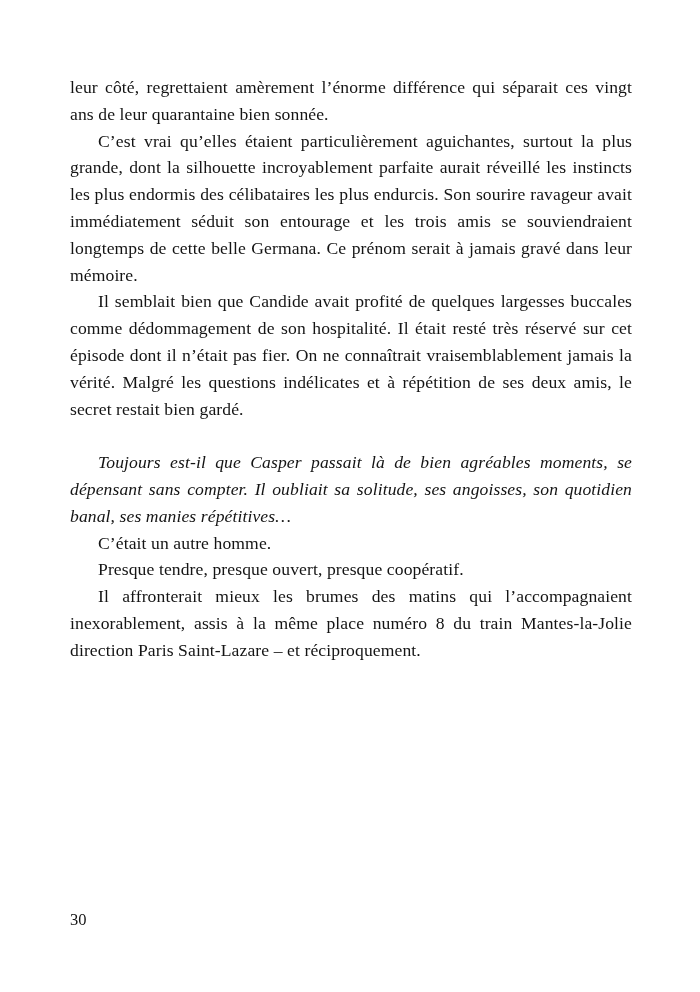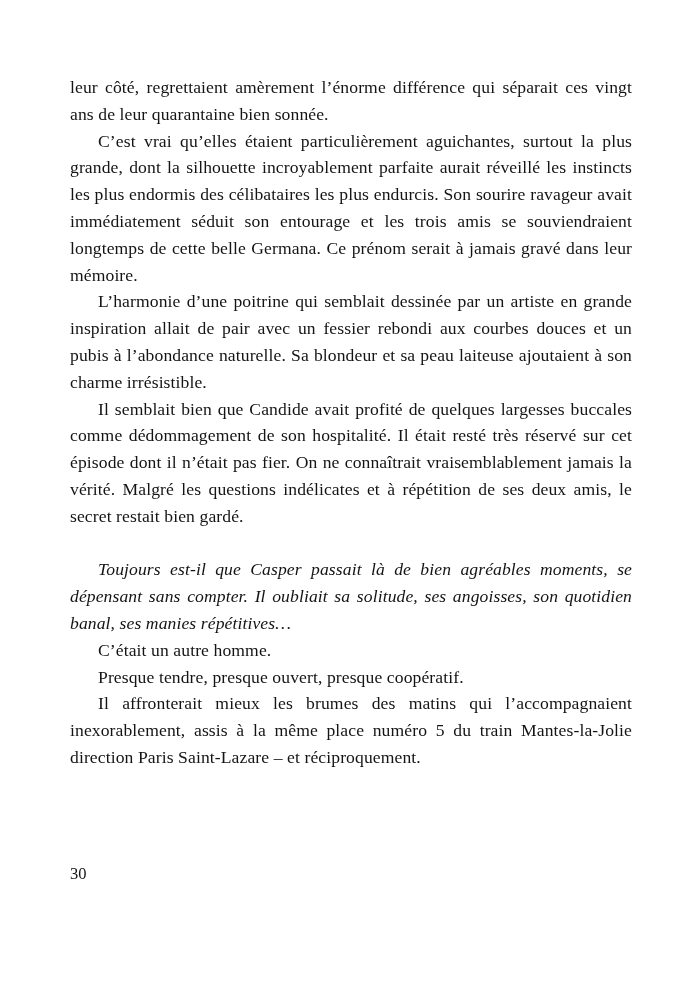--- a/index.html
+++ b/index.html
@@ -36,33 +36,32 @@
   .text-block p.indent {
     text-indent: 28px;
   }
   .text-block p.space-before {
     margin-top: 26.8px;
     font-style: italic;
   }
   .page-number {
     position: absolute;
     left: 70px;
-    top: 864px;
+    top: 910px;
     font-size: 16.5px;
     line-height: 20px;
   }
 </style>
 </head>
 <body>
 
 <div class="book-page">
   <div class="text-block" id="text-block">
       <p>leur côté, regrettaient amèrement l’énorme différence qui séparait ces vingt ans de leur quarantaine bien sonnée.</p>
       <p class="indent">C’est vrai qu’elles étaient particulièrement aguichantes, surtout la plus grande, dont la silhouette incroyablement parfaite aurait réveillé les instincts les plus endormis des célibataires les plus endurcis. Son sourire ravageur avait immédiatement séduit son entourage et les trois amis se souviendraient longtemps de cette belle Germana. Ce prénom serait à jamais gravé dans leur mémoire.</p>
-      <p class="indent">L’harmonie d’une poitrine qui semblait dessinée par un artiste en grande inspiration allait de pair avec un fessier rebondi aux courbes douces et un pubis à l’abondance naturelle. Sa blondeur et sa peau laiteuse ajoutaient à son charme irrésistible.</p>
       <p class="indent">Il semblait bien que Candide avait profité de quelques largesses buccales comme dédommagement de son hospitalité. Il était resté très réservé sur cet épisode dont il n’était pas fier. On ne connaîtrait vraisemblablement jamais la vérité. Malgré les questions indélicates et à répétition de ses deux amis, le secret restait bien gardé.</p>
       <p class="indent space-before">Toujours est-il que Casper passait là de bien agréables moments, se dépensant sans compter. Il oubliait sa solitude, ses angoisses, son quotidien banal, ses manies répétitives…</p>
       <p class="indent">C’était un autre homme.</p>
       <p class="indent">Presque tendre, presque ouvert, presque coopératif.</p>
-      <p class="indent">Il affronterait mieux les brumes des matins qui l’accompagnaient inexorablement, assis à la même place numéro 5 du train Mantes-la-Jolie direction Paris Saint-Lazare – et réciproquement.</p>
+      <p class="indent">Il affronterait mieux les brumes des matins qui l’accompagnaient inexorablement, assis à la même place numéro 8 du train Mantes-la-Jolie direction Paris Saint-Lazare – et réciproquement.</p>
     </div>
   <div class="page-number">30</div>
 </div>
 
 </body></html>

